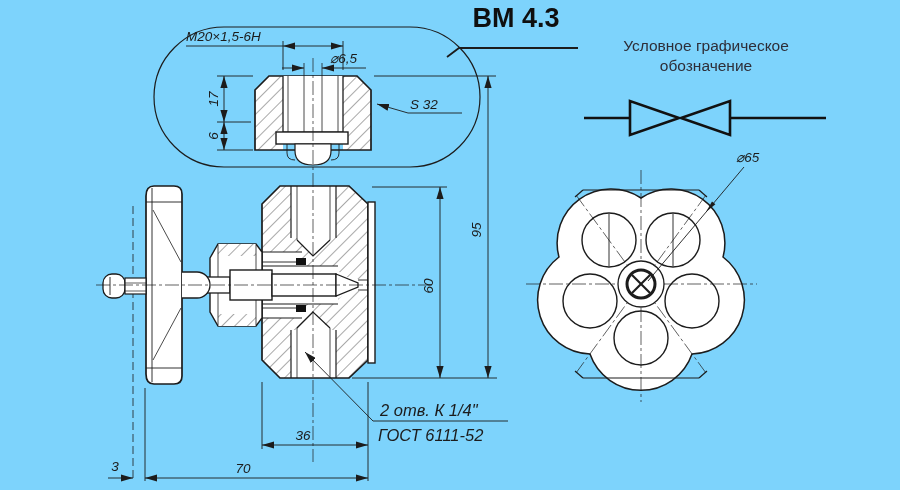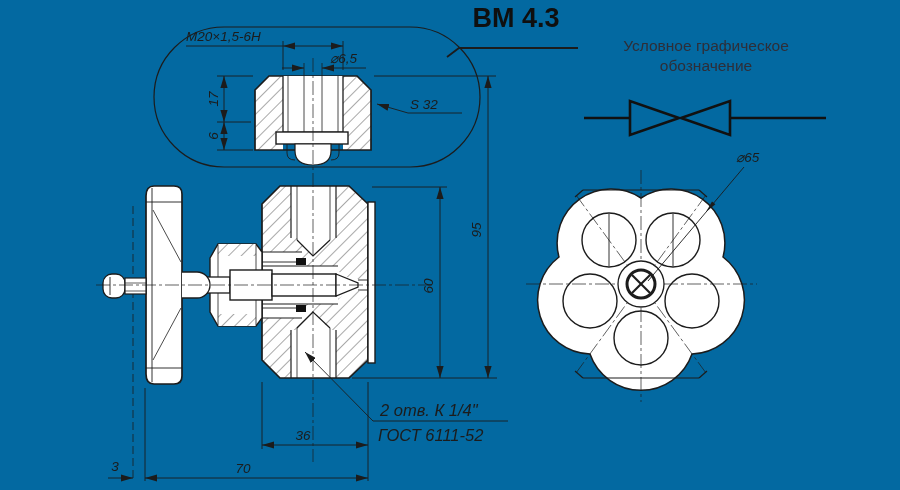--- a/index.html
+++ b/index.html
@@ -1,16 +1,16 @@
 <!DOCTYPE html>
 <html><head>
 <meta charset="utf-8">
 <style>
   html,body{margin:0;padding:0;background:#fff;}
-  .stage{position:relative;width:900px;height:490px;background:#0369a1;overflow:hidden;}
+  .stage{position:relative;width:900px;height:490px;background:#7dd3fc;overflow:hidden;}
   svg{display:block;}
   .ink{stroke:#1c1c1c;fill:none;stroke-linecap:butt;stroke-linejoin:miter;}
   .w07{stroke-width:.7} .w08{stroke-width:.8} .w09{stroke-width:.9}
   .w12{stroke-width:1.2} .w13{stroke-width:1.3} .w14{stroke-width:1.4} .w16{stroke-width:1.7}
   .white{fill:#ffffff;stroke:none;}
   .wf{fill:#ffffff;}
   .t{font-family:"Liberation Sans",sans-serif;font-style:italic;fill:#1c1c1c;font-size:13.5px;}
   .tb{font-size:16.5px;}
   .title-t{font-family:"Liberation Sans",sans-serif;font-weight:bold;font-size:27px;fill:#0f0f0f;font-style:normal;}
   .caption-t{font-family:"Liberation Sans",sans-serif;font-size:15.5px;fill:#2e2e38;font-style:normal;}

